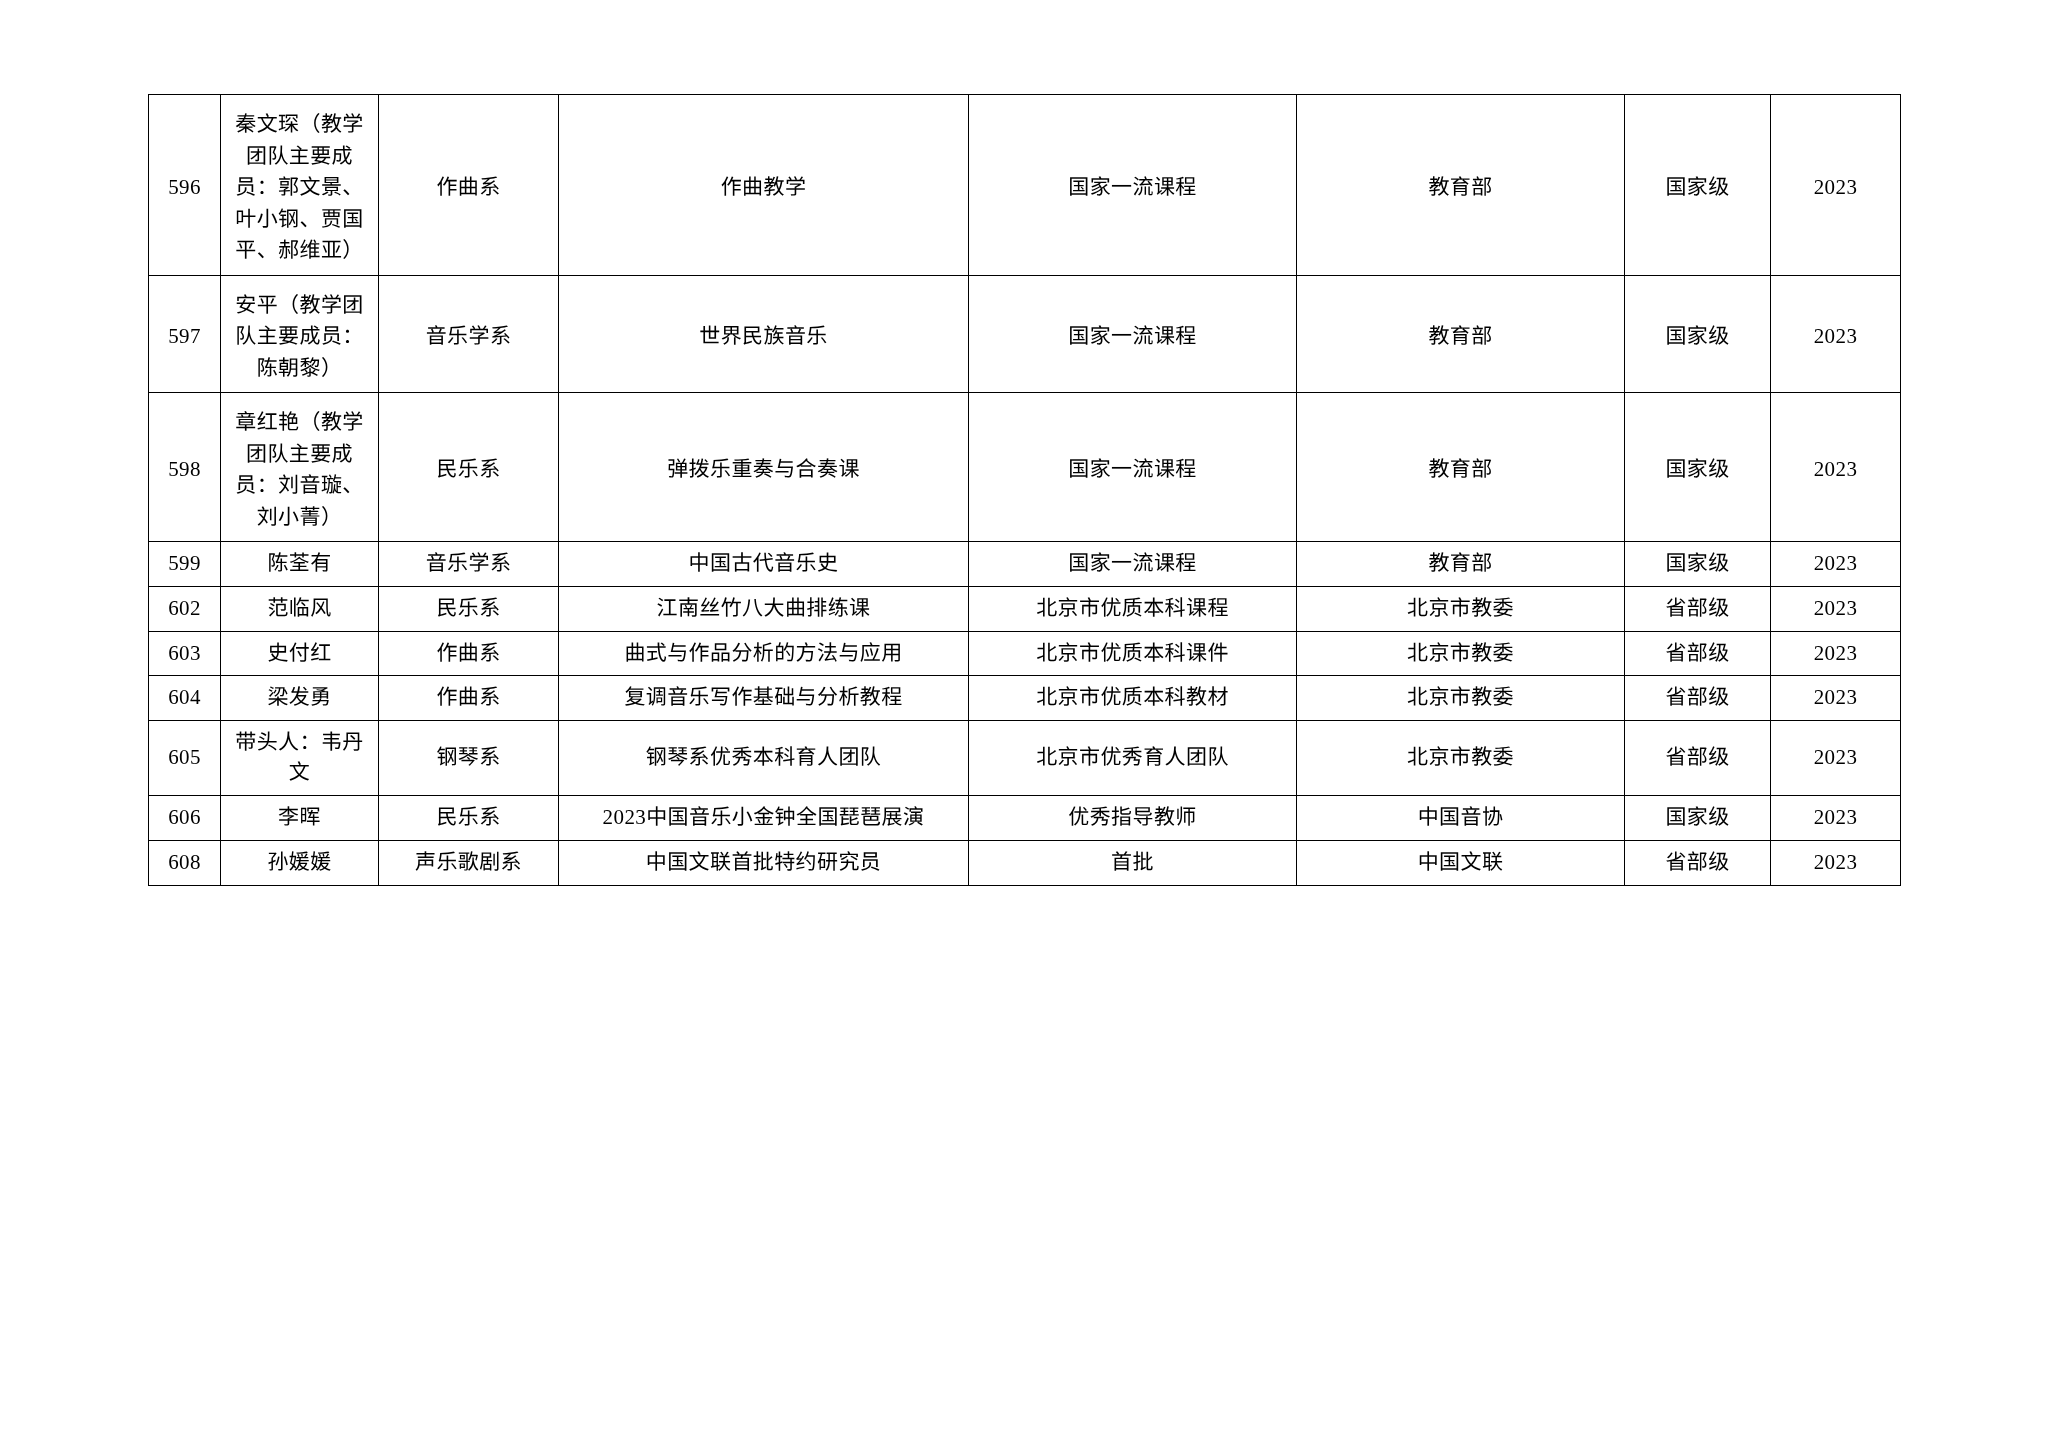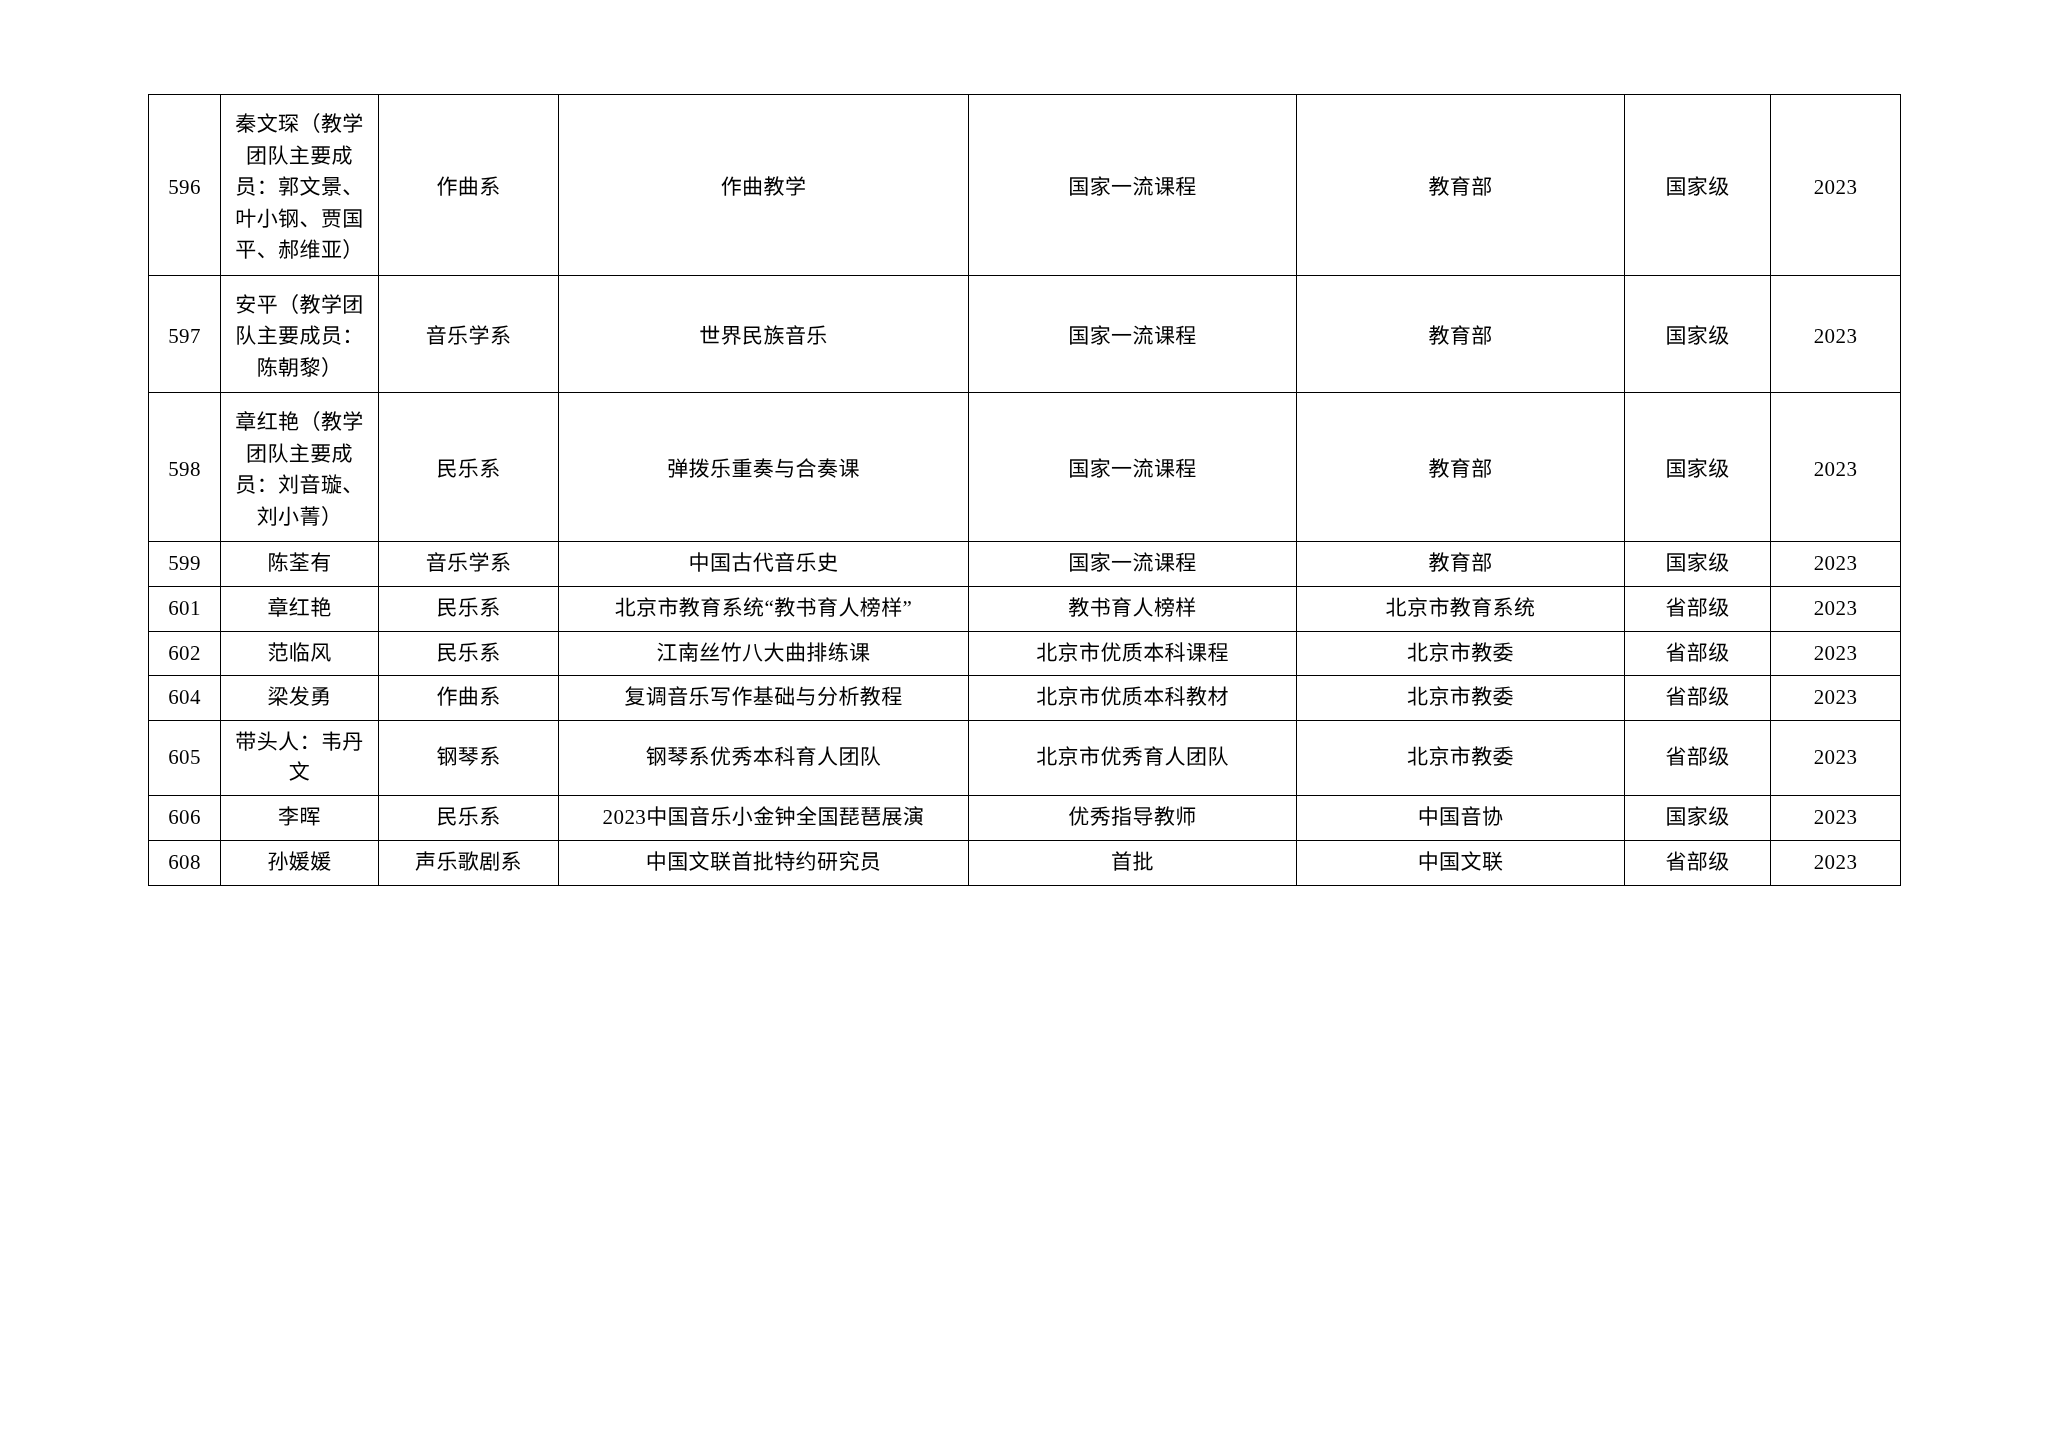--- a/index.html
+++ b/index.html
@@ -121,42 +121,42 @@
         <td>陈荃有</td>
         <td>音乐学系</td>
         <td>中国古代音乐史</td>
         <td>国家一流课程</td>
         <td>教育部</td>
         <td>国家级</td>
         <td class="year">2023</td>
       </tr>
 
 
-      <tr>
-        <td class="num">601</td>
-        <td>章红艳</td>
-        <td>民乐系</td>
-        <td>北京市教育系统“教书育人榜样”</td>
-        <td>教书育人榜样</td>
-        <td>北京市教育系统</td>
-        <td>省部级</td>
-        <td class="year">2023</td>
-      </tr>
 
       <tr>
         <td class="num">602</td>
         <td>范临风</td>
         <td>民乐系</td>
         <td>江南丝竹八大曲排练课</td>
         <td>北京市优质本科课程</td>
         <td>北京市教委</td>
         <td>省部级</td>
         <td class="year">2023</td>
       </tr>
 
+      <tr>
+        <td class="num">603</td>
+        <td>史付红</td>
+        <td>作曲系</td>
+        <td>曲式与作品分析的方法与应用</td>
+        <td>北京市优质本科课件</td>
+        <td>北京市教委</td>
+        <td>省部级</td>
+        <td class="year">2023</td>
+      </tr>
 
       <tr>
         <td class="num">604</td>
         <td>梁发勇</td>
         <td>作曲系</td>
         <td>复调音乐写作基础与分析教程</td>
         <td>北京市优质本科教材</td>
         <td>北京市教委</td>
         <td>省部级</td>
         <td class="year">2023</td>

